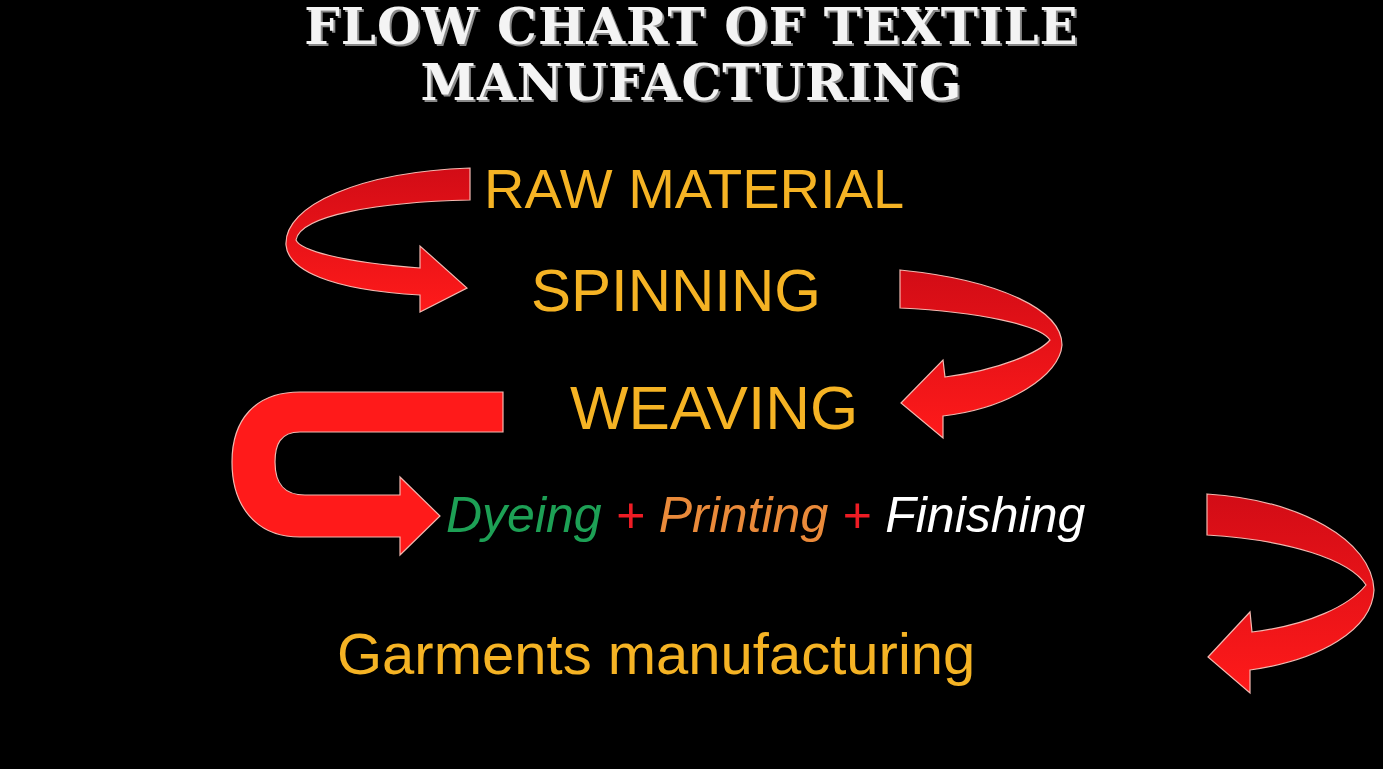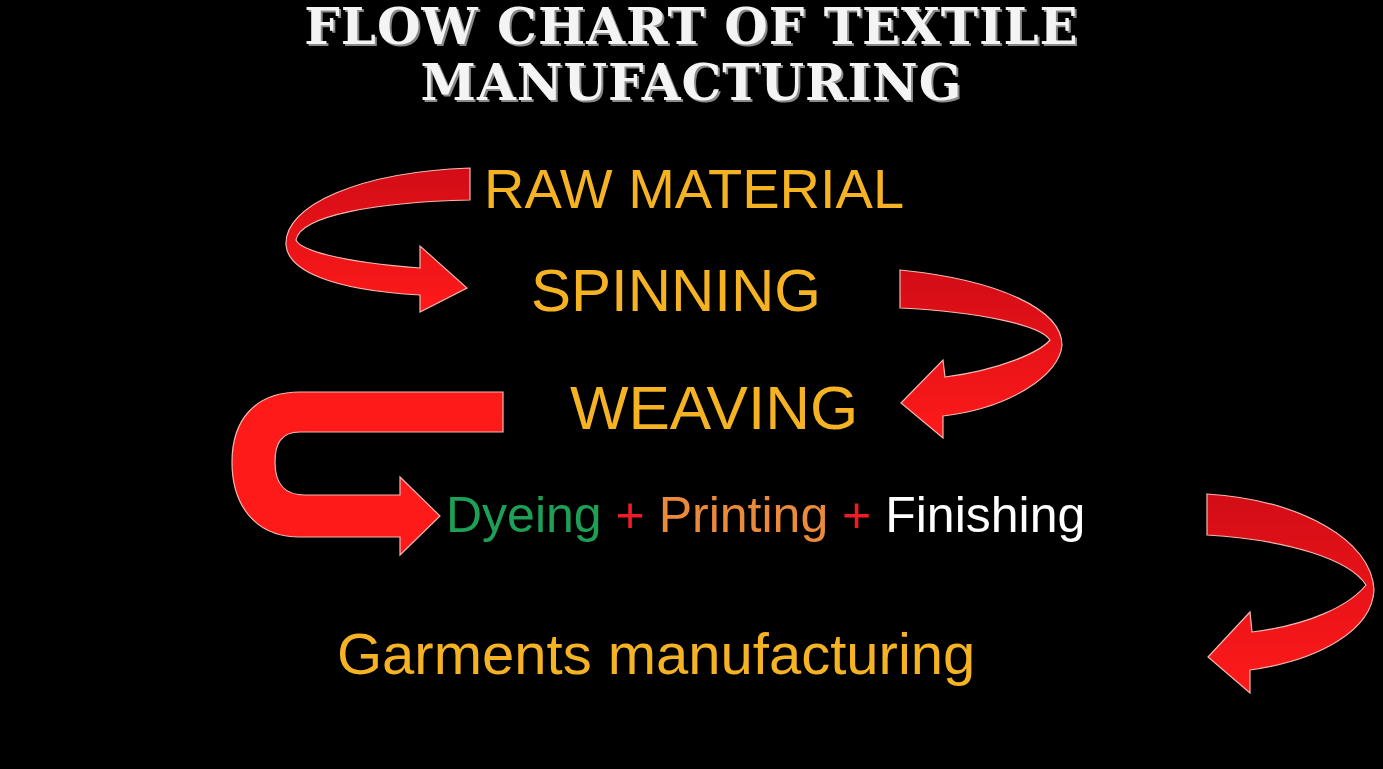--- a/index.html
+++ b/index.html
@@ -12,21 +12,21 @@
   }
   .t1 { top: 0px; }
   .t2 { top: 56px; }
   .step {
     position: absolute; font-family: "Liberation Sans", "DejaVu Sans", sans-serif;
     color: #f5b324; white-space: nowrap; letter-spacing: 0px;
   }
   .raw { left: 484px; top: 156px; font-size: 56px; }
   .spin { left: 531px; top: 256px; font-size: 60px; }
   .weave { left: 570px; top: 372px; font-size: 62px; }
-  .combo { left: 446px; top: 486px; font-size: 50px; }
+  .combo { left: 446px; top: 486px; font-size: 50px; font-style: italic; }
   .garm { left: 337px; top: 620px; font-size: 58px; }
   .dye { color: #1da055; }
   .print { color: #ea8a3a; }
   .finish { color: #ffffff; }
   .plus { color: #ee1c24; }
   svg.arrows { position: absolute; left: 0; top: 0; }
 </style>
 </head>
 <body>
 

